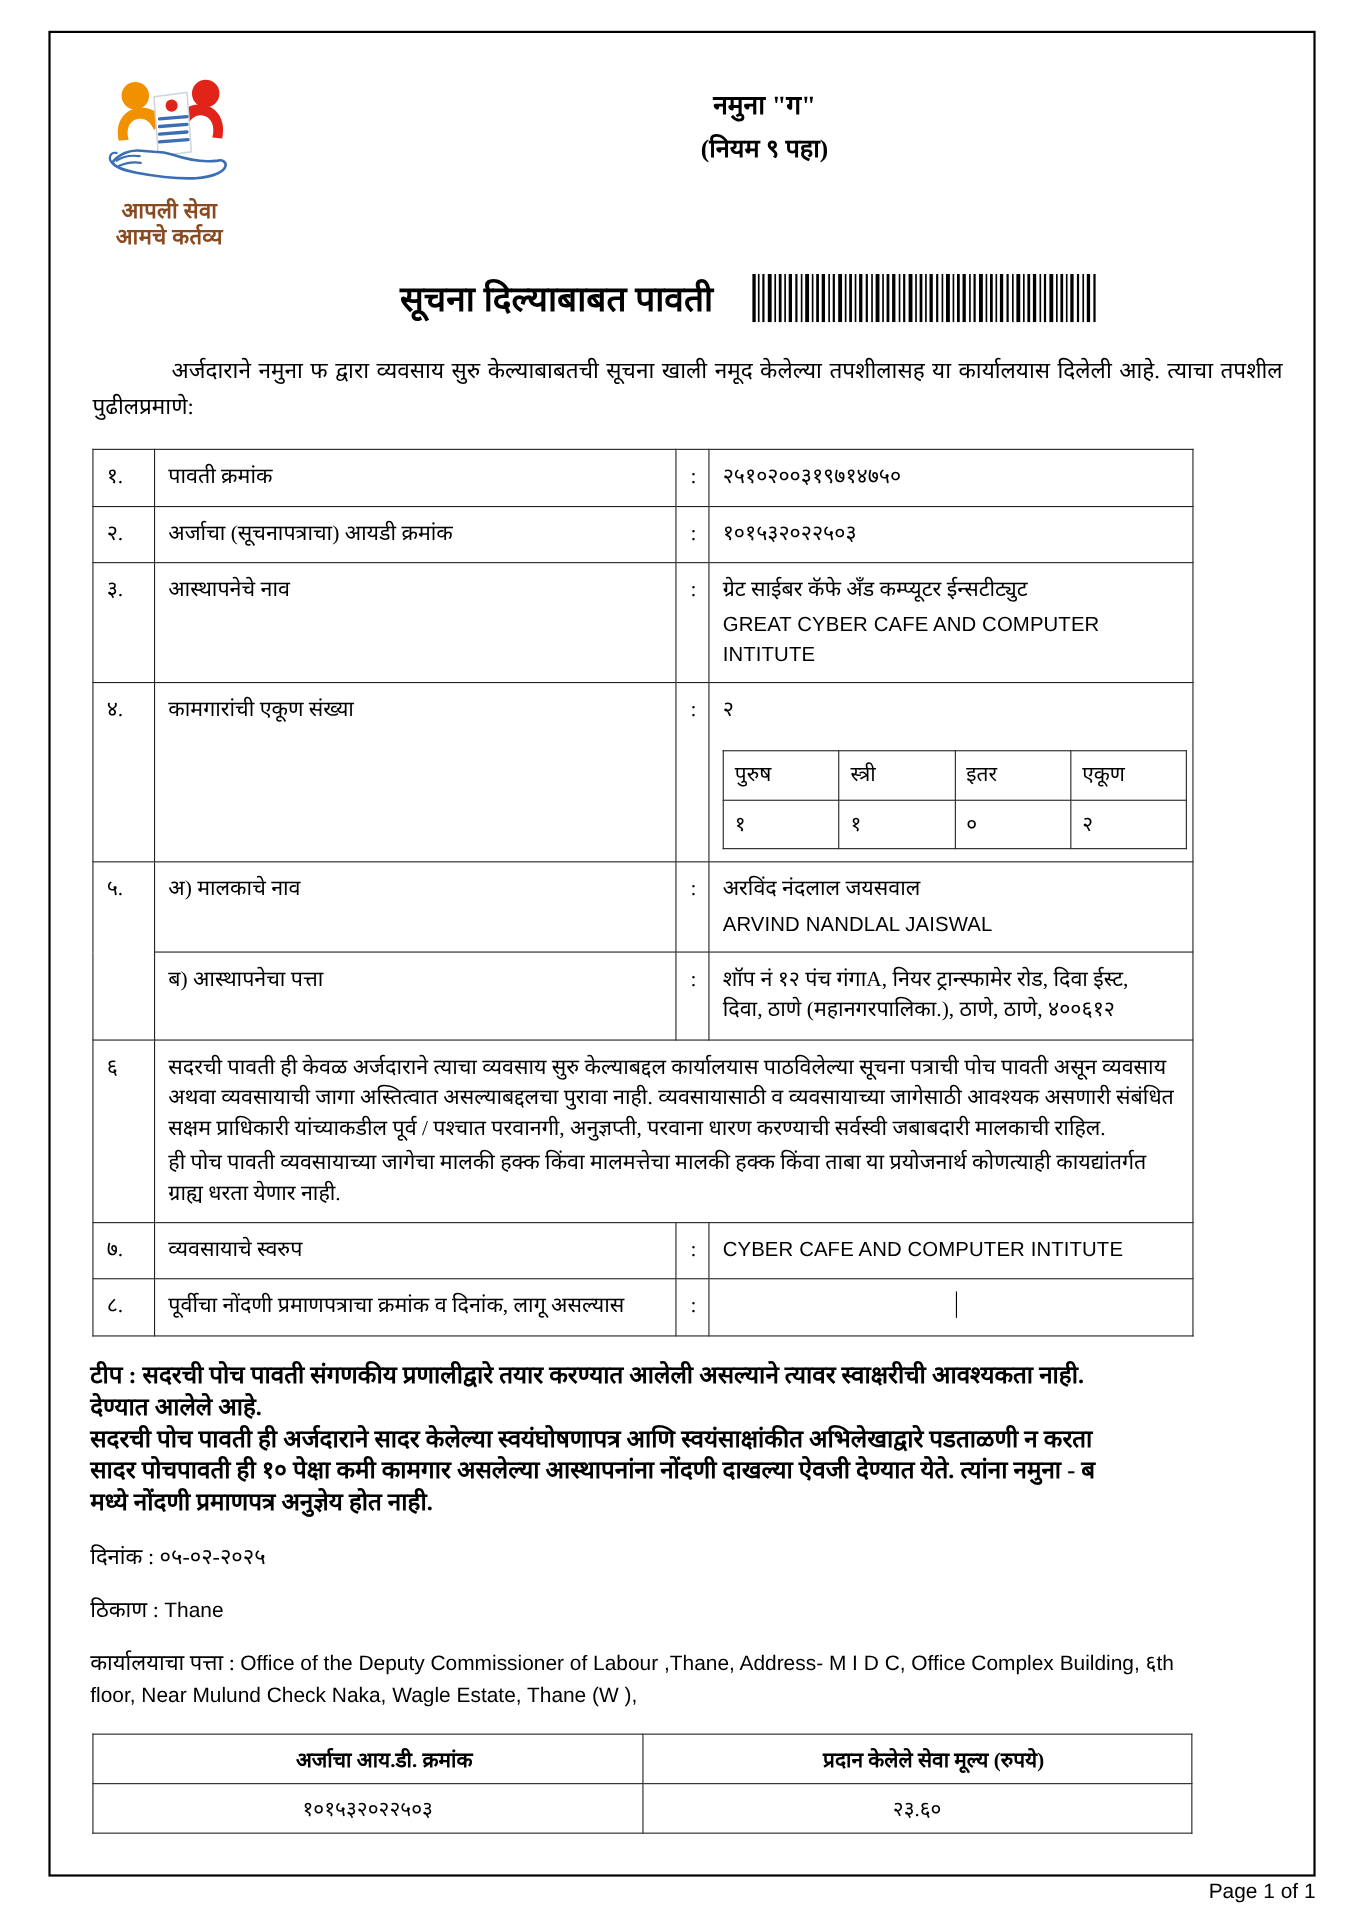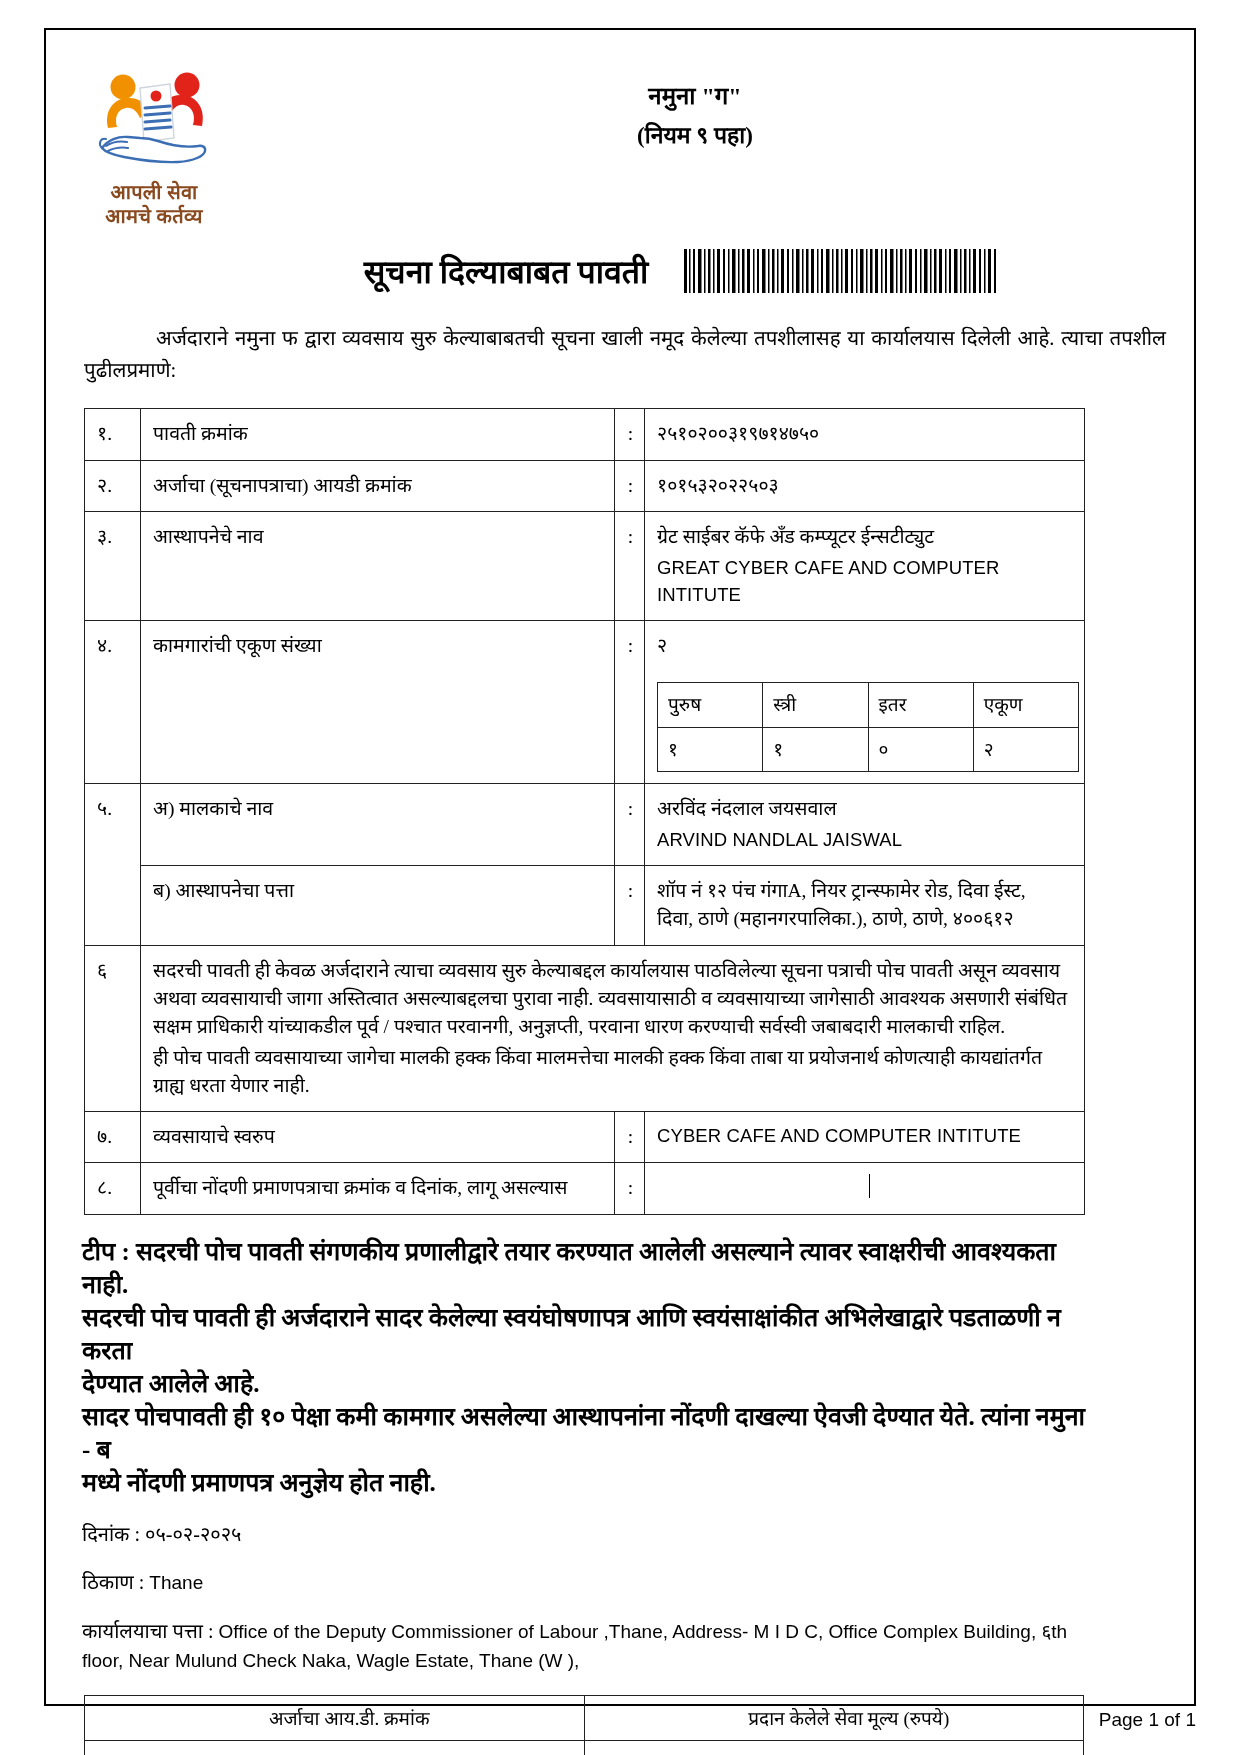--- a/index.html
+++ b/index.html
@@ -166,21 +166,21 @@
   }
   td.clause p { margin: 0; }
   td.clause p + p { margin-top: 2px; }
 
   
   .notes {
     margin: 20px 0 0 12px;
     width: 1006px;
     font-family: "Liberation Serif", serif;
     font-weight: bold;
-    font-size: 25px;
+    font-size: 22px;
     line-height: 1.32;
   }
   .notes p { margin: 0; }
 
   .meta {
     margin-left: 12px;
     font-family: "Liberation Serif", serif;
     font-size: 20px;
   }
   .meta .blk { margin-top: 21px; }
@@ -204,21 +204,21 @@
     table-layout: fixed;
   }
   table.fee td, table.fee th {
     border: 1.4px solid #222;
     text-align: center;
     font-family: "Liberation Serif", serif;
     font-size: 19px;
     padding: 9px 6px;
     height: 38px;
   }
-  table.fee th { font-weight: normal; padding-left: 36px; }
+  table.fee th { font-weight: bold; padding-left: 36px; }
   table.fee td { font-weight: normal; }
 
   .page-footer {
     position: absolute;
     right: 44px;
     bottom: 24px;
     font-family: "Liberation Sans", sans-serif;
     font-size: 19px;
     margin-left: 34px;
   }
@@ -431,22 +431,22 @@
         <td class="sno">८.</td>
         <td class="label">पूर्वीचा नोंदणी प्रमाणपत्राचा क्रमांक व दिनांक, लागू असल्यास</td>
         <td class="colon">:</td>
         <td class="value"><span class="tick"></span><span></span></td>
       </tr>
     </tbody>
   </table>
 
   <div class="notes">
     <p>टीप : सदरची पोच पावती संगणकीय प्रणालीद्वारे तयार करण्यात आलेली असल्याने त्यावर स्वाक्षरीची आवश्यकता नाही.</p>
+    <p>देण्यात आलेले आहे.</p>
     <p>सदरची पोच पावती ही अर्जदाराने सादर केलेल्या स्वयंघोषणापत्र आणि स्वयंसाक्षांकीत अभिलेखाद्वारे पडताळणी न करता</p>
-    <p>देण्यात आलेले आहे.</p>
     <p>सादर पोचपावती ही १० पेक्षा कमी कामगार असलेल्या आस्थापनांना नोंदणी दाखल्या ऐवजी देण्यात येते. त्यांना नमुना - ब</p>
     <p>मध्ये नोंदणी प्रमाणपत्र अनुज्ञेय होत नाही.</p>
   </div>
 
   <div class="meta">
     <div class="blk">
       <span>दिनांक :</span>
       <span>०५-०२-२०२५</span>
     </div>
     <div class="blk">

